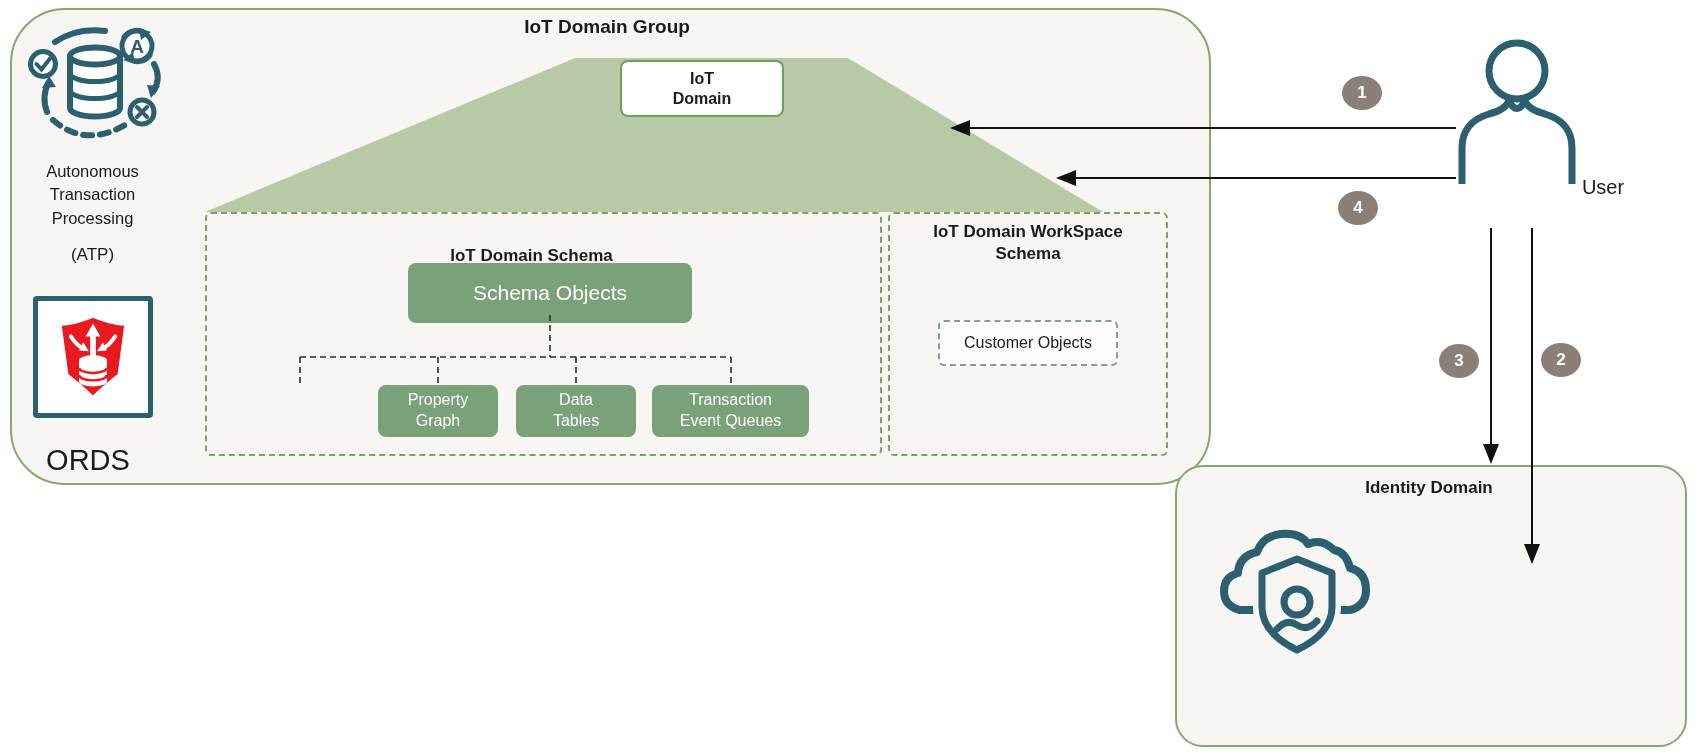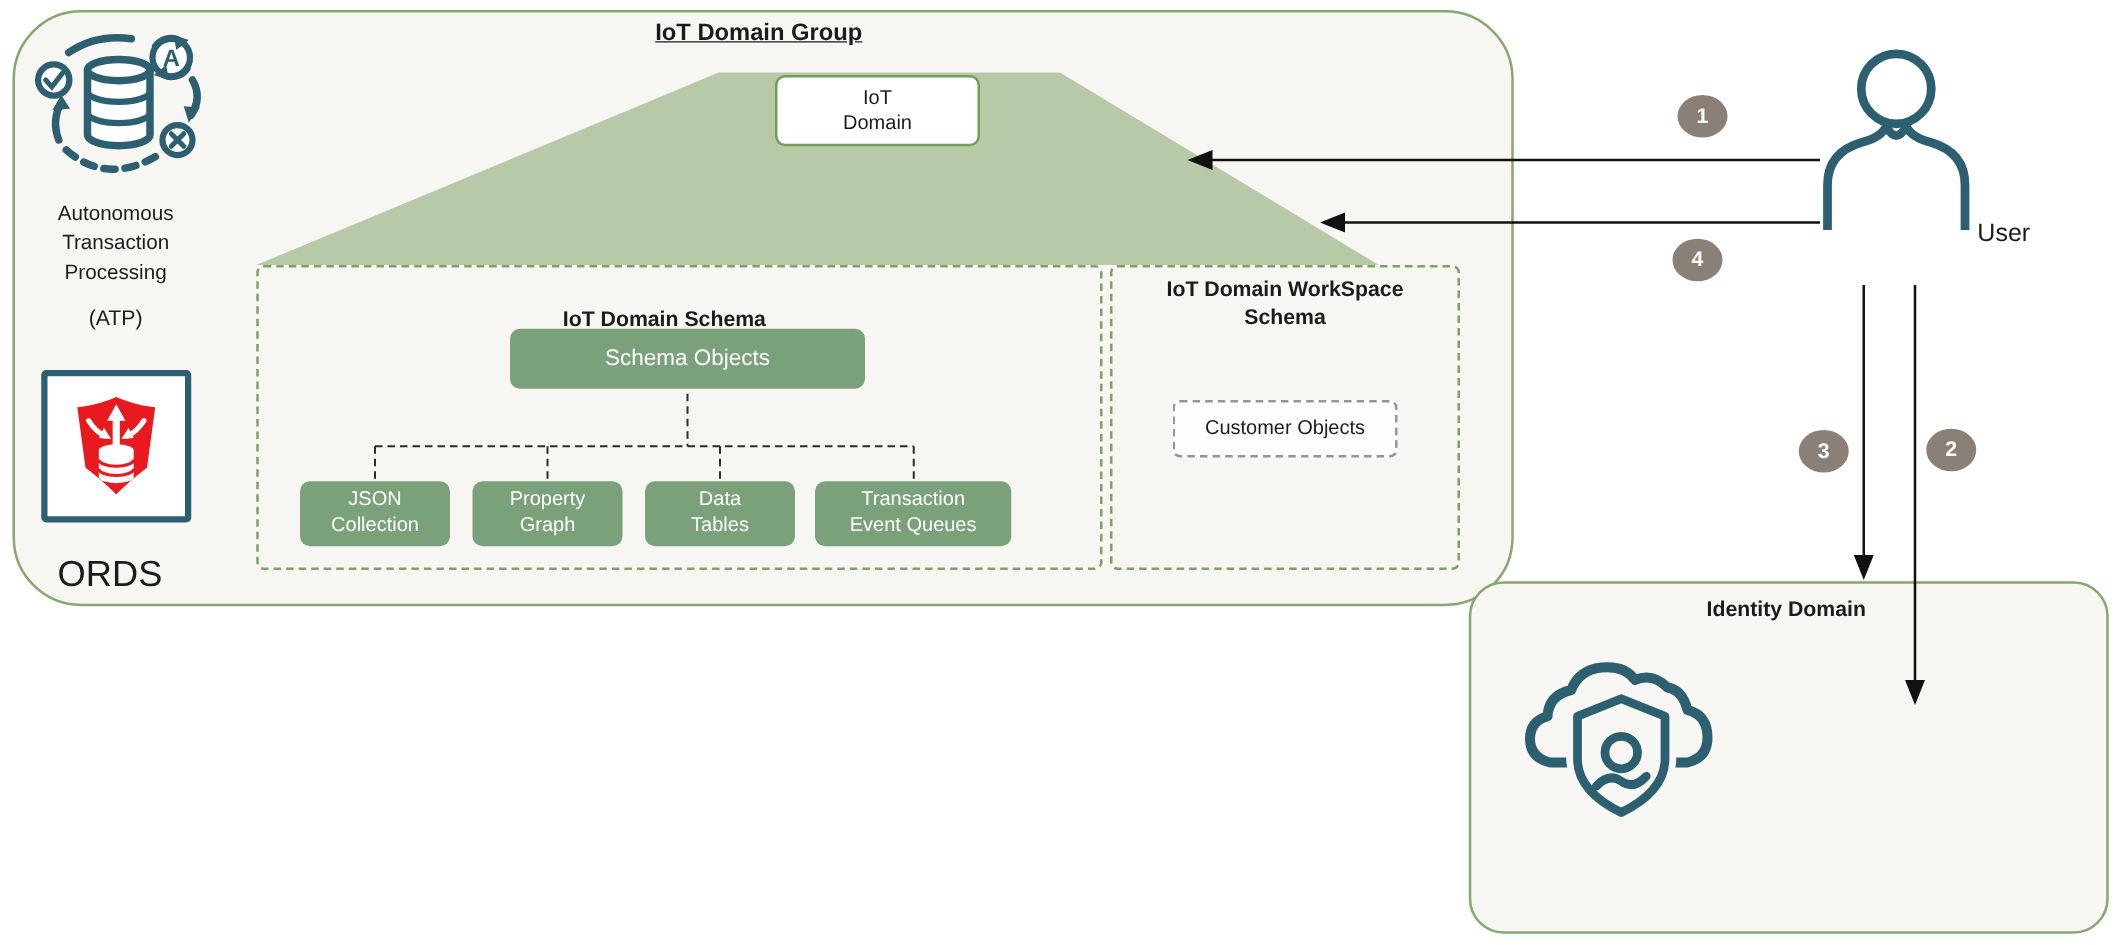--- a/index.html
+++ b/index.html
@@ -10,21 +10,21 @@
   .container{
     position:absolute;background:#f7f6f2;border:2px solid #84a96e;border-radius:55px;
   }
   .container.small{border-radius:28px;}
   .group-title{position:absolute;font-weight:bold;font-size:19px;text-align:center;z-index:4;}
   .node{
     position:absolute;display:flex;align-items:center;justify-content:center;text-align:center;
     box-sizing:border-box;z-index:2;
   }
   .node.green{background:#7aa179;color:#ffffff;border-radius:8px;font-size:16px;line-height:1.3;}
-  .node.white{background:#ffffff;border:2px solid #6fa05a;border-radius:8px;font-weight:normal;font-size:16px;line-height:1.25;}
+  .node.white{background:#ffffff;border:2px solid #6fa05a;border-radius:8px;font-weight:bold;font-size:16px;line-height:1.25;}
   .dashed-box{
     position:absolute;border:2px dashed #7aa364;border-radius:6px;box-sizing:border-box;z-index:2;
   }
   .dashed-title{position:absolute;font-weight:bold;font-size:17px;text-align:center;line-height:1.3;z-index:2;}
   .customer{
     position:absolute;background:#fdfdfd;border:2px dashed #8a97a4;border-radius:6px;
     display:flex;align-items:center;justify-content:center;font-size:16px;z-index:2;box-sizing:border-box;
   }
   .step{
     position:absolute;width:40px;height:34px;border-radius:50%;background:#8b8077;color:#fff;
@@ -38,21 +38,21 @@
     position:absolute;left:33px;top:296px;width:110px;height:112px;background:#fff;
     border:5px solid #2c5f70;border-radius:4px;display:flex;align-items:center;justify-content:center;z-index:2;
   }
 </style>
 </head>
 <body>
 
 <div class="canvas">
 
   <div class="container" style="left:10px;top:8px;width:1197px;height:473px;"></div>
-  <div class="group-title" style="left:407px;top:16px;width:400px;text-decoration:underline;">IoT Domain Group</div>
+  <div class="group-title" style="left:407px;top:16px;width:400px;">IoT Domain Group</div>
 
   <svg class="overlay under" viewBox="0 0 1701 756">
     <polygon points="205,212 575,58 848,58 1103,212" fill="#b7c9a7"></polygon>
   </svg>
 
   <svg class="icon-box" style="left:25px;top:20px;" width="145" height="140" viewBox="0 0 145 140">
     <g stroke="#2c5f70" fill="none" stroke-linecap="round">
       <path d="M30,22 Q52,7 80,11" stroke-width="6"></path>
       <path d="M28,100 Q60,128 100,105" stroke-width="6" stroke-dasharray="9 8"></path>
       <path d="M22,92 Q16,76 24,62" stroke-width="6"></path>
@@ -99,25 +99,22 @@
   </div>
   <div class="caption" style="left:8px;top:444px;width:160px;font-size:29px;">ORDS</div>
 
   <div class="node white" style="left:620px;top:60px;width:164px;height:57px;">
     <span style="display:inline-block;width:72px;">IoT Domain</span>
   </div>
 
   <div class="dashed-box" style="left:205px;top:212px;width:677px;height:244px;"></div>
   <div class="dashed-title" style="left:193px;top:221px;width:677px;margin-top:24px;">IoT Domain Schema</div>
 
-  <div class="node green" style="left:408px;top:263px;width:284px;height:48px;font-size:18px;">Schema Objects</div>
+  <div class="node green" style="left:408px;top:263px;width:284px;height:60px;font-size:21px;">Schema Objects</div>
 
-  <div class="node green" style="left:240px;top:385px;width:120px;height:52px;">
-    <span style="display:inline-block;width:84px;">JSON Collection</span>
-  </div>
   <div class="node green" style="left:378px;top:385px;width:120px;height:52px;">
     <span style="display:inline-block;width:84px;">Property Graph</span>
   </div>
   <div class="node green" style="left:652px;top:385px;width:157px;height:52px;">
     <span style="display:inline-block;width:125px;">Transaction Event Queues</span>
   </div>
   <div class="node green" style="left:516px;top:385px;width:120px;height:52px;">
     <span style="display:inline-block;width:64px;">Data Tables</span>
   </div>
 

